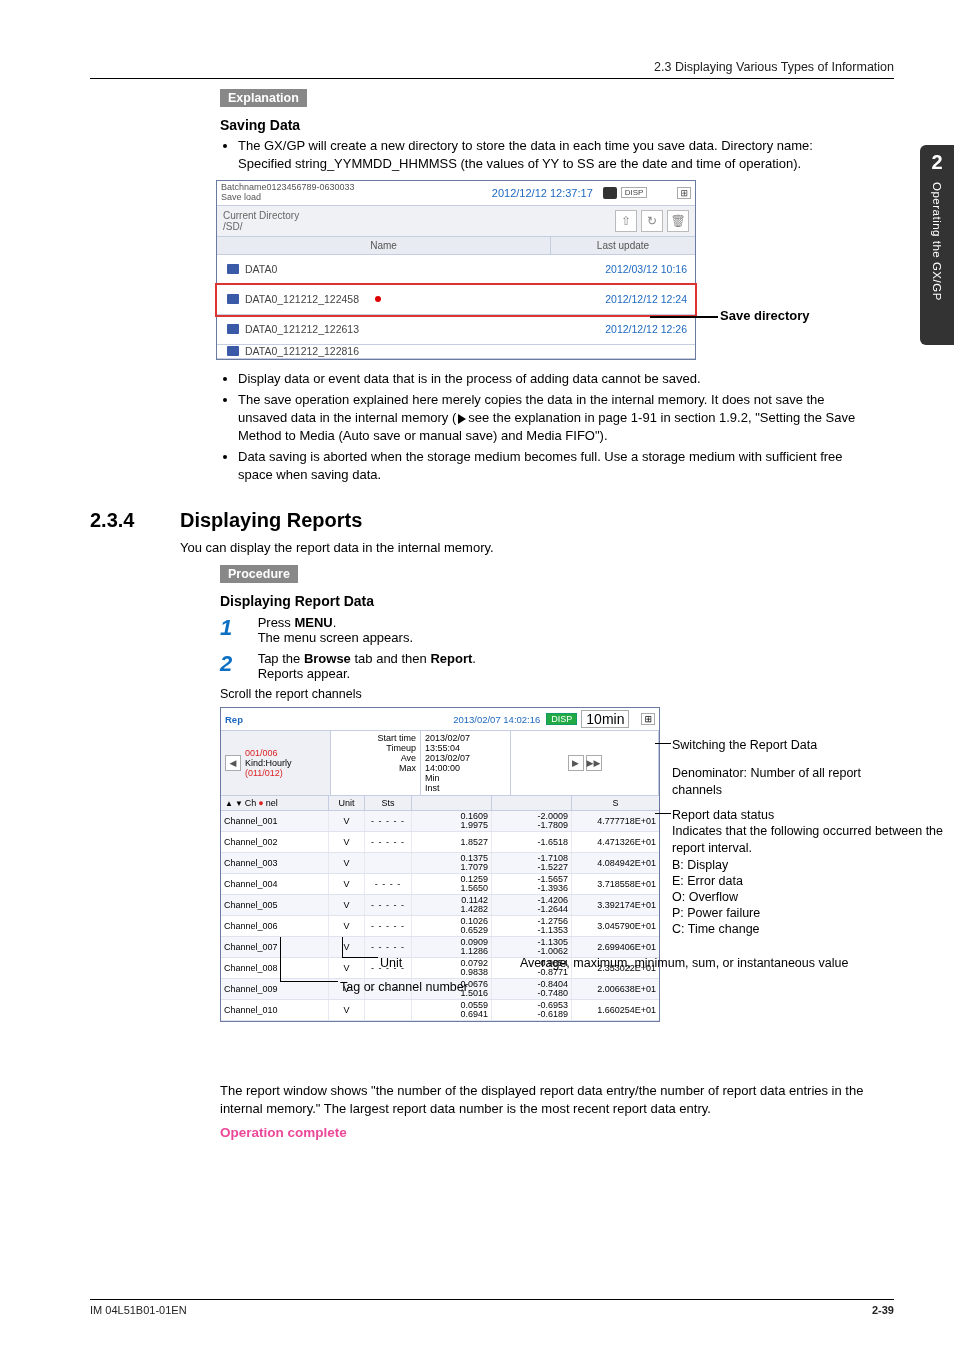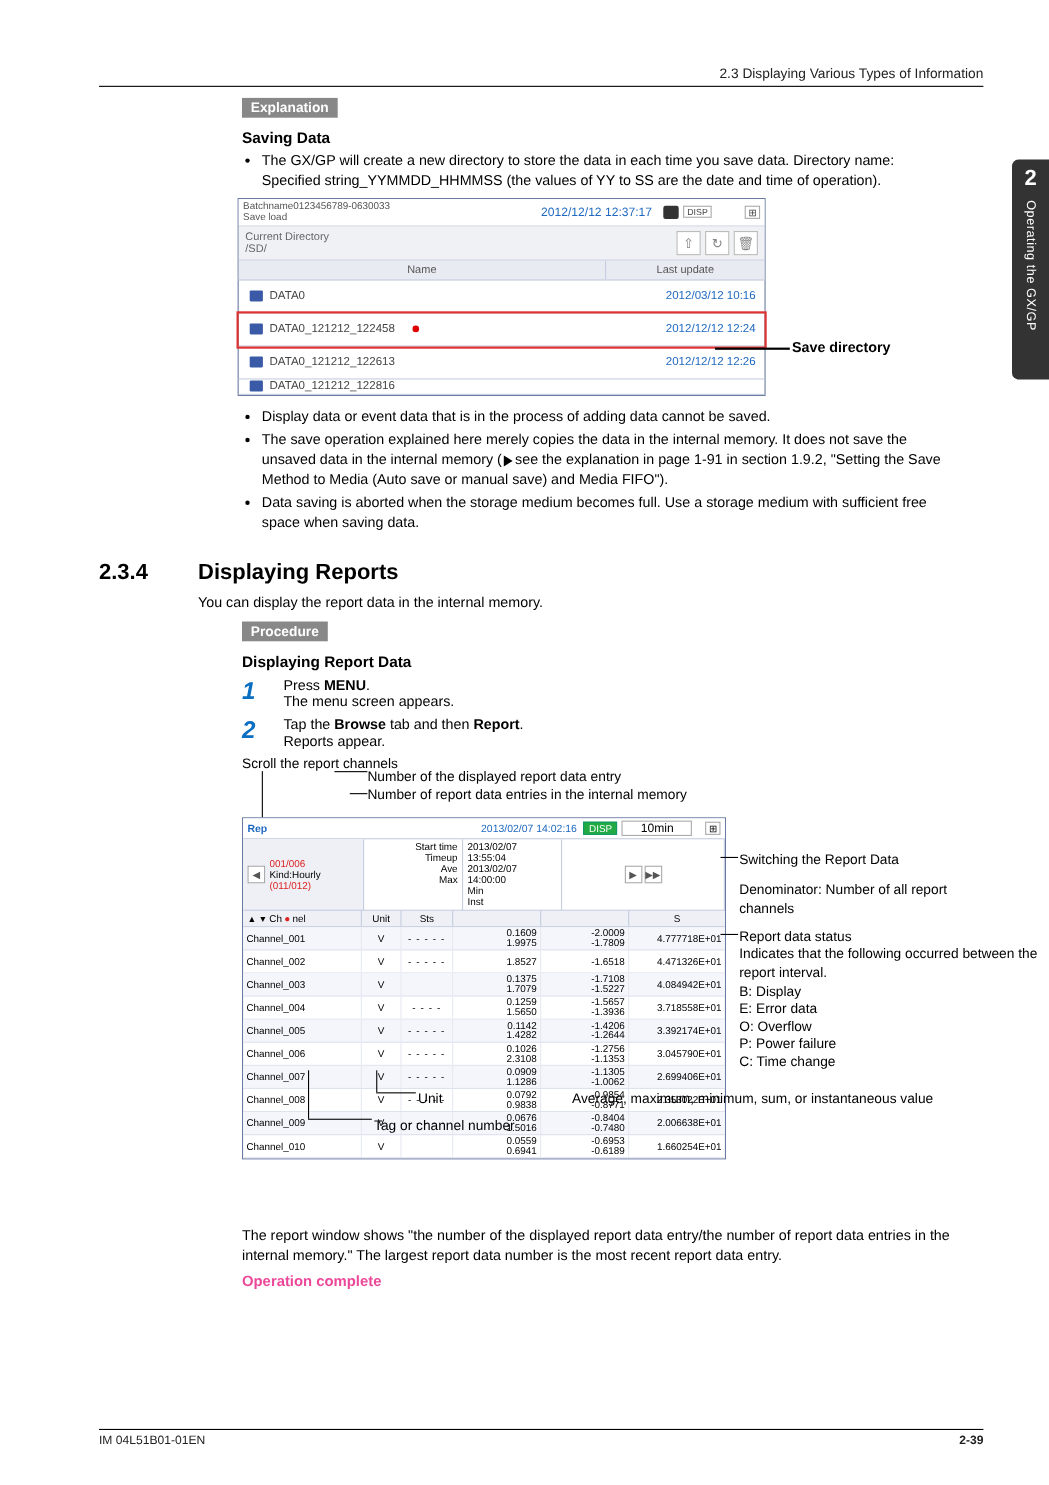--- a/index.html
+++ b/index.html
@@ -376,37 +376,30 @@
       <span class="stepnum">2</span>
       <span class="stepbody">
         <span>Tap the </span><b>Browse</b><span> tab and then </span><b>Report</b><span>.</span><br>
         <span>Reports appear.</span>
       </span>
     </div>
 
     <div style="font-size:12.5px;margin-top:4px;">Scroll the report channels</div>
 
     
-    <div style="position:relative;height:36px;">
-      <div style="position:absolute;left:18px;top:0;width:1px;height:72px;background:#000;"></div>
-      <div style="position:absolute;left:84px;top:4;width:30px;height:1px;background:#000;"></div>
-      <div style="position:absolute;left:114px;top:-2px;font-size:12.5px;">Number of the displayed report data entry</div>
-      <div style="position:absolute;left:98px;top:20px;width:16px;height:1px;background:#000;"></div>
-      <div style="position:absolute;left:114px;top:14px;font-size:12.5px;">Number of report data entries in the internal memory</div>
-    </div>
 
     <div class="shot2-wrap">
       <div class="shot2">
         <div class="hdr2">
           <span class="lbl">Rep</span>
           <span class="sp"></span>
           <span class="ts">2013/02/07 14:02:16</span>
           <span style="width:6px"></span>
           <span class="badge">DISP</span>
-          <span style="border:1px solid #aaa;font-size:11px;padding:0 16px;margin-left:4px;">10min</span>
+          <span style="border:1px solid #aaa;font-size:14px;padding:0 4px;margin-left:4px;">10min</span>
           <span style="width:12px"></span>
           <span style="font-size:9px;border:1px solid #aaa;padding:0 2px;">⊞</span>
         </div>
         <div class="meta">
           <div class="col c1" style="display:flex;align-items:center;gap:4px;">
             <span class="arrow-btn">◀</span>
             <div style="flex:1;">
               <div class="dup-red">001/006</div>
               <div>Kind:Hourly</div>
               <div class="dup-red">(011/012)</div>
@@ -513,21 +506,21 @@
                 <div>-1.2644</div>
               </div>
               <div class="tc su">3.392174E+01</div>
             </div>
             <div class="trow">
               <div class="tc ch">Channel_006</div>
               <div class="tc un">V</div>
               <div class="tc st">- - - - -</div>
               <div class="tc am">
                 <div>0.1026</div>
-                <div>2.3108</div>
+                <div>0.6529</div>
               </div>
               <div class="tc mi">
                 <div>-1.2756</div>
                 <div>-1.1353</div>
               </div>
               <div class="tc su">3.045790E+01</div>
             </div>
             <div class="trow">
               <div class="tc ch">Channel_007</div>
               <div class="tc un">V</div>

